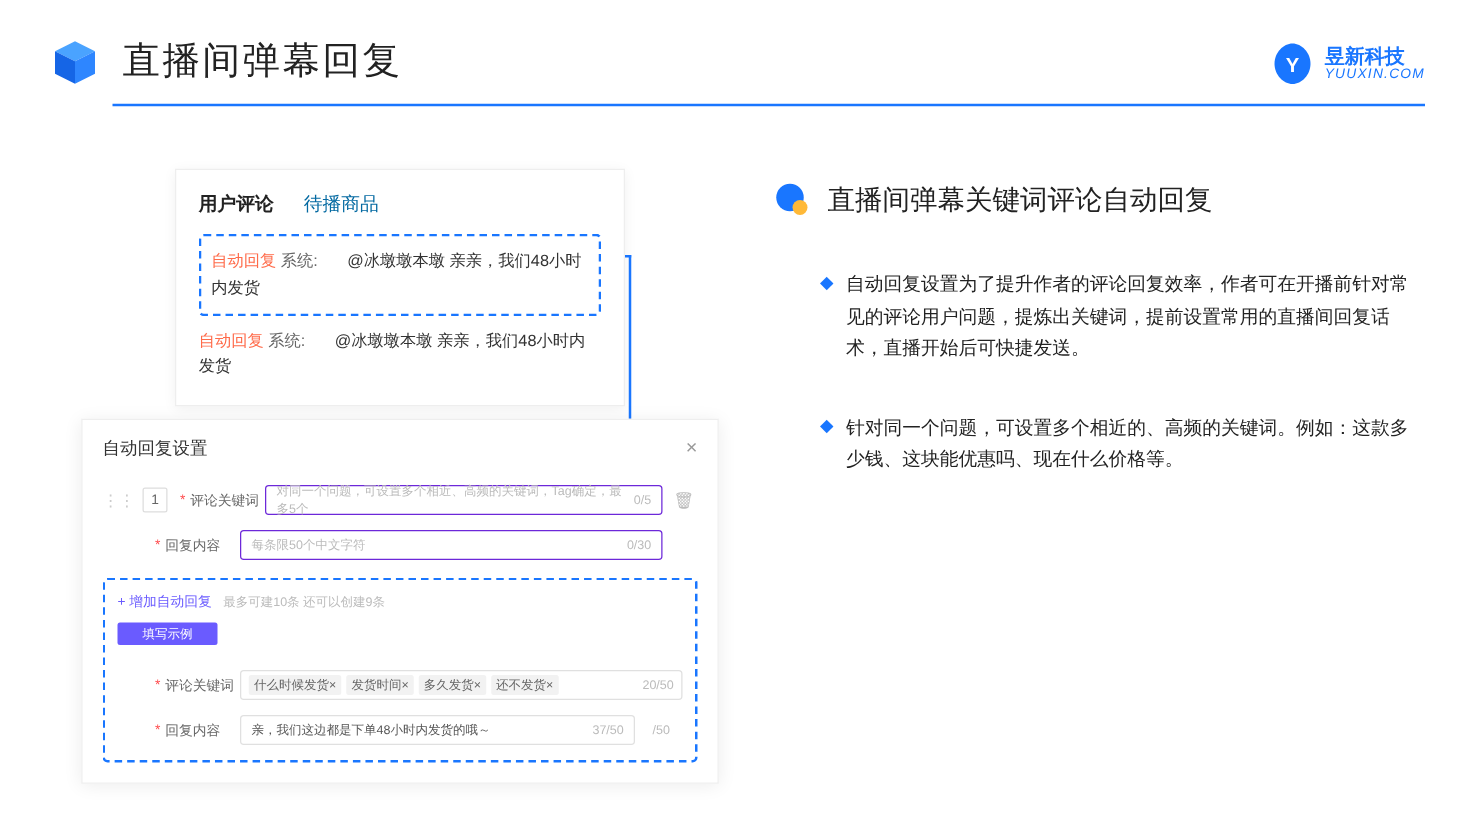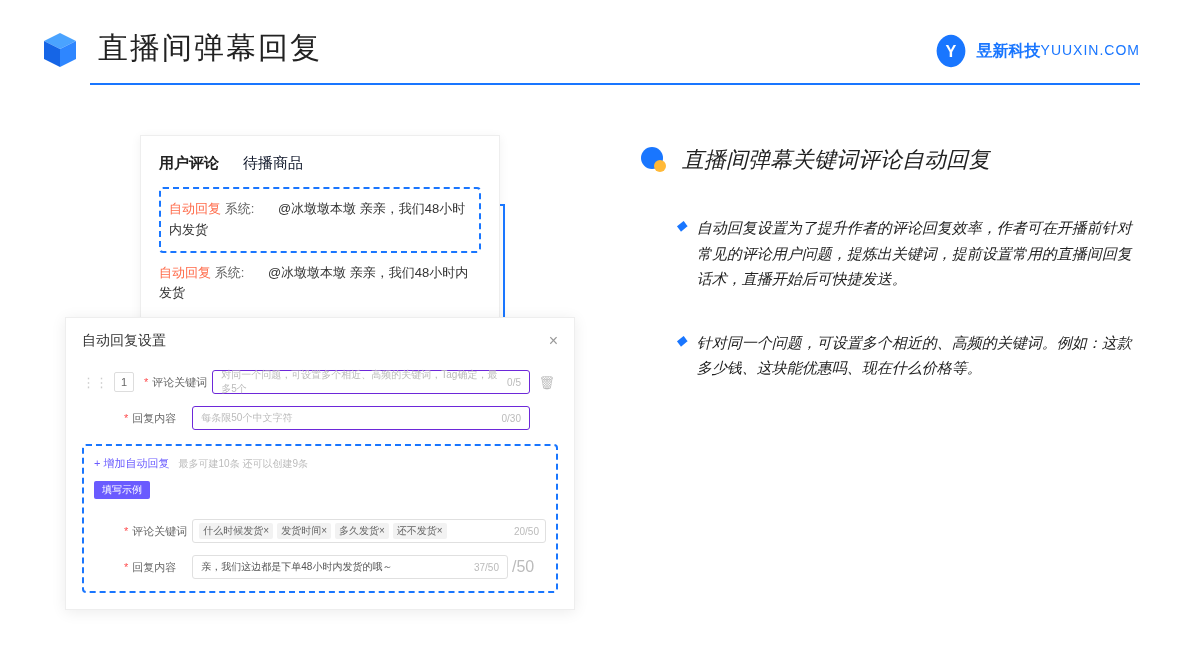--- a/index.html
+++ b/index.html
@@ -28,50 +28,49 @@
   font-weight: 400;
   color: #222;
   letter-spacing: 2px;
 }
 .header-logo {
   margin-left: auto;
   display: flex;
   align-items: center;
 }
 .header-logo-icon { width: 36px; height: 36px; margin-right: 8px; }
-.header-logo-text { display: flex; flex-direction: row; line-height: 1; }
+.header-logo-text { display: flex; flex-direction: column; line-height: 1; }
 .header-logo-main {
   font-size: 16px;
   font-weight: 700;
   color: #1976ff;
 }
 .header-logo-sub {
-  font-size: 14px;
+  font-size: 11px;
   color: #1976ff;
   letter-spacing: 1px;
+  font-style: italic;
 }
 .divider-line {
   margin: 14px 40px 0 90px;
   height: 2px;
   background: #1976ff;
 }
 .content {
   display: flex;
   padding: 50px 40px 0 40px;
-  gap: 20px;
 }
 .left-col {
   width: 520px;
   position: relative;
 }
 .right-col {
   flex: 1;
   padding-left: 60px;
   padding-top: 10px;
-  font-style: italic;
 }
 .section-header {
   display: flex;
   align-items: center;
   margin-bottom: 40px;
 }
 .section-icon {
   width: 28px;
   height: 28px;
   margin-right: 14px;
@@ -109,21 +108,21 @@
   box-shadow: 0 2px 10px rgba(0,0,0,0.06);
   padding: 18px 18px 20px 18px;
 }
 .card-tabs {
   display: flex;
   gap: 24px;
   font-size: 15px;
   margin-bottom: 14px;
 }
 .tab-active { color: #222; font-weight: 700; }
-.tab-inactive { color: #0f172a; }
+.tab-inactive { color: #0369a1; }
 .dashed-highlight {
   border: 2px dashed #1976ff;
   border-radius: 4px;
   padding: 10px 8px;
   margin-bottom: 10px;
 }
 .comment-line {
   font-size: 13px;
   color: #333;
   line-height: 1.6;
@@ -131,21 +130,21 @@
 }
 .comment-line:last-child { margin-bottom: 0; }
 .badge-auto {
   color: #ff6b4a;
   margin-right: 0;
 }
 .badge-sys { color: #666; margin-right: 20px; }
 .card-bottom {
   position: absolute;
   left: 25px;
-  top: 182px;
+  top: 200px;
   width: 510px;
   background: #fff;
   border: 1px solid #eee;
   box-shadow: 0 2px 14px rgba(0,0,0,0.08);
   padding: 14px 16px 16px 16px;
 }
 .card-bottom-head {
   display: flex;
   align-items: center;
   justify-content: space-between;
@@ -211,21 +210,21 @@
   font-size: 11px;
   color: #6a5bff;
   margin-bottom: 8px;
 }
 .add-hint { color: #bbb; margin-left: 6px; font-size: 10px; }
 .example-badge {
   display: inline-block;
   background: #6a5bff;
   color: #fff;
   font-size: 10px;
-  padding: 2px 8px;
+  padding: 2px 20px;
   border-radius: 2px;
   margin-bottom: 8px;
 }
 .tag-box {
   flex: 1;
   border: 1px solid #e0e0e0;
   border-radius: 3px;
   background: #fff;
   padding: 2px 6px;
   display: flex;
@@ -250,22 +249,22 @@
   border-radius: 3px;
   background: #fff;
   padding: 0 8px;
   display: flex;
   align-items: center;
   font-size: 10px;
   color: #555;
 }
 .counter-outside {
   width: 34px;
-  text-align: left;
-  font-size: 16px;
+  text-align: center;
+  font-size: 10px;
   color: #bbb;
   margin-left: 4px;
 }
 .connector {
   position: absolute;
   pointer-events: none;
 }
 .conn-v {
   left: 463px;
   top: 69px;

